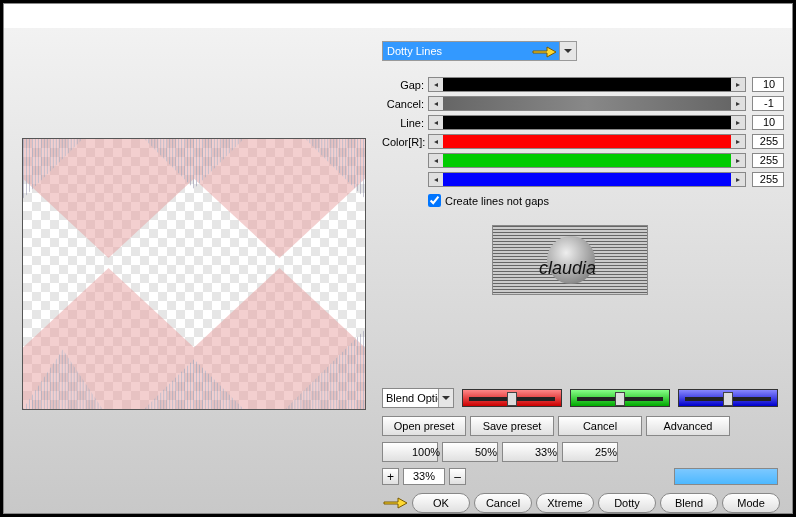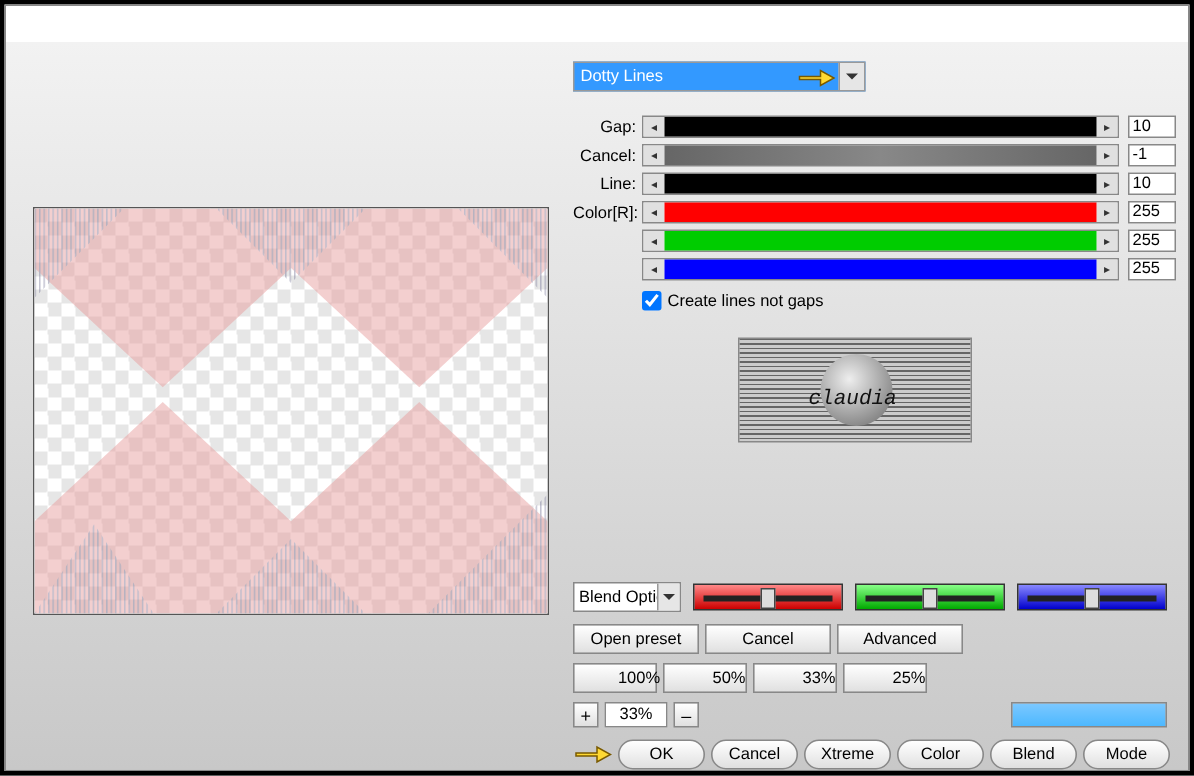--- a/index.html
+++ b/index.html
@@ -25,26 +25,26 @@
 .ctrl-row { display: flex; align-items: center; height: 17px; margin-bottom: 2px; }
 .ctrl-label { width: 42px; text-align: right; margin-right: 4px; font-size: 11px; color: #000; }
 .scrollbar { flex: 1; height: 15px; border: 1px solid #888; background: #f0f0f0; display: flex; position: relative; }
 .sb-btn { width: 14px; height: 13px; background: #e0e0e0; display: flex; align-items: center; justify-content: center; font-size: 8px; color: #333; }
 .sb-track { flex: 1; position: relative; }
 .sb-fill-black { position: absolute; inset: 0; background: #000; }
 .sb-fill-grey { position: absolute; inset: 0; background: linear-gradient(to right,#666,#888,#666); }
 .sb-fill-red { position: absolute; inset: 0; background: #f00; }
 .sb-fill-green { position: absolute; inset: 0; background: #0c0; }
 .sb-fill-blue { position: absolute; inset: 0; background: #00f; }
-.value-box { width: 32px; height: 15px; border: 1px solid #888; background: #fff; margin-left: 6px; text-align: left; padding-left: 2px; font-size: 11px; line-height: 13px; }
+.value-box { width: 32px; height: 15px; border: 1px solid #888; background: #fff; margin-left: 6px; text-align: center; padding-left: 2px; font-size: 11px; line-height: 13px; }
 .checkbox-row { margin: 6px 0 0 46px; display: flex; align-items: center; }
 .checkbox-row input { margin-right: 4px; }
 .logo-area { margin: 18px 0 0 110px; width: 156px; height: 70px; background: repeating-linear-gradient(to bottom,#666 0 1px,#ccc 1px 3px); border: 1px solid #888; display: flex; align-items: center; justify-content: center; position: relative; }
 .logo-area .globe { position: absolute; width: 48px; height: 48px; background: radial-gradient(circle at 40% 35%, #eee 0%, #aaa 50%, #666 100%); border-radius: 50%; top: 10px; left: 54px; }
-.logo-area .txt { position: absolute; font-family: Liberation Mono, monospace; font-style: italic; font-size: 14px; color: #111; left: 46px; top: 32px; }
+.logo-area .txt { position: absolute; font-family: Liberation Sans, sans-serif; font-style: italic; font-size: 18px; color: #111; left: 46px; top: 32px; }
 .lower-controls { position: absolute; left: 378px; top: 360px; right: 8px; }
 .slider-row { display: flex; gap: 8px; align-items: center; margin-bottom: 8px; }
 .blend-combo { width: 72px; height: 20px; border: 1px solid #888; background: #fff; font-size: 11px; padding-left: 3px; display: flex; align-items: center; position: relative; }
 .blend-combo-arrow { position: absolute; right: 0; top: 0; width: 15px; height: 18px; background: #e6e6e6; border-left: 1px solid #999; display: flex; align-items:center; justify-content:center; }
 .blend-combo-arrow::after { content:""; border-left:4px solid transparent; border-right:4px solid transparent; border-top:4px solid #333; }
 .rgb-slider { width: 100px; height: 18px; border: 1px solid #333; position: relative; }
 .rgb-slider .track { position: absolute; left: 6px; right: 6px; top: 7px; height: 4px; background: #222; }
 .rgb-slider .thumb { position: absolute; top: 2px; width: 10px; height: 14px; background: #ddd; border: 1px solid #444; left: 45%; }
 .rgb-red { background: linear-gradient(to bottom,#f88,#c00); }
 .rgb-green { background: linear-gradient(to bottom,#8f8,#0a0); }
@@ -203,20 +203,21 @@
               <div class="thumb"></div>
             </div>
         <div class="rgb-slider rgb-blue">
               <div class="track"></div>
               <div class="thumb"></div>
             </div>
       </div>
 
       <div class="btn-row">
         <div class="btn btn-w1">Open preset</div>
+        <div class="btn btn-w1">Save preset</div>
         <div class="btn btn-w1">Cancel</div>
         <div class="btn btn-w1">Advanced</div>
       </div>
 
       <div class="btn-row">
         <div class="btn btn-w2">100%</div>
         <div class="btn btn-w2">50%</div>
         <div class="btn btn-w2">33%</div>
         <div class="btn btn-w2">25%</div>
       </div>
@@ -229,21 +230,21 @@
 
       <div class="bottom-btns">
         <div class="hand" style="position:relative;width:26px;height:18px">
           <svg viewBox="0 0 26 18">
                 <path d="M2 8 L16 8 L16 4 L25 9 L16 14 L16 10 L2 10 Z" fill="#ffd933" stroke="#7a5a00" stroke-width="1"></path>
               </svg>
         </div>
         <div class="btn">OK</div>
         <div class="btn">Cancel</div>
         <div class="btn">Xtreme</div>
-        <div class="btn">Color</div>
+        <div class="btn">Dotty</div>
         <div class="btn">Blend</div>
         <div class="btn">Mode</div>
       </div>
     </div>
 
     <div class="color-swatch abs-swatch"></div>
 
   </div>
 </div>
 </div>

